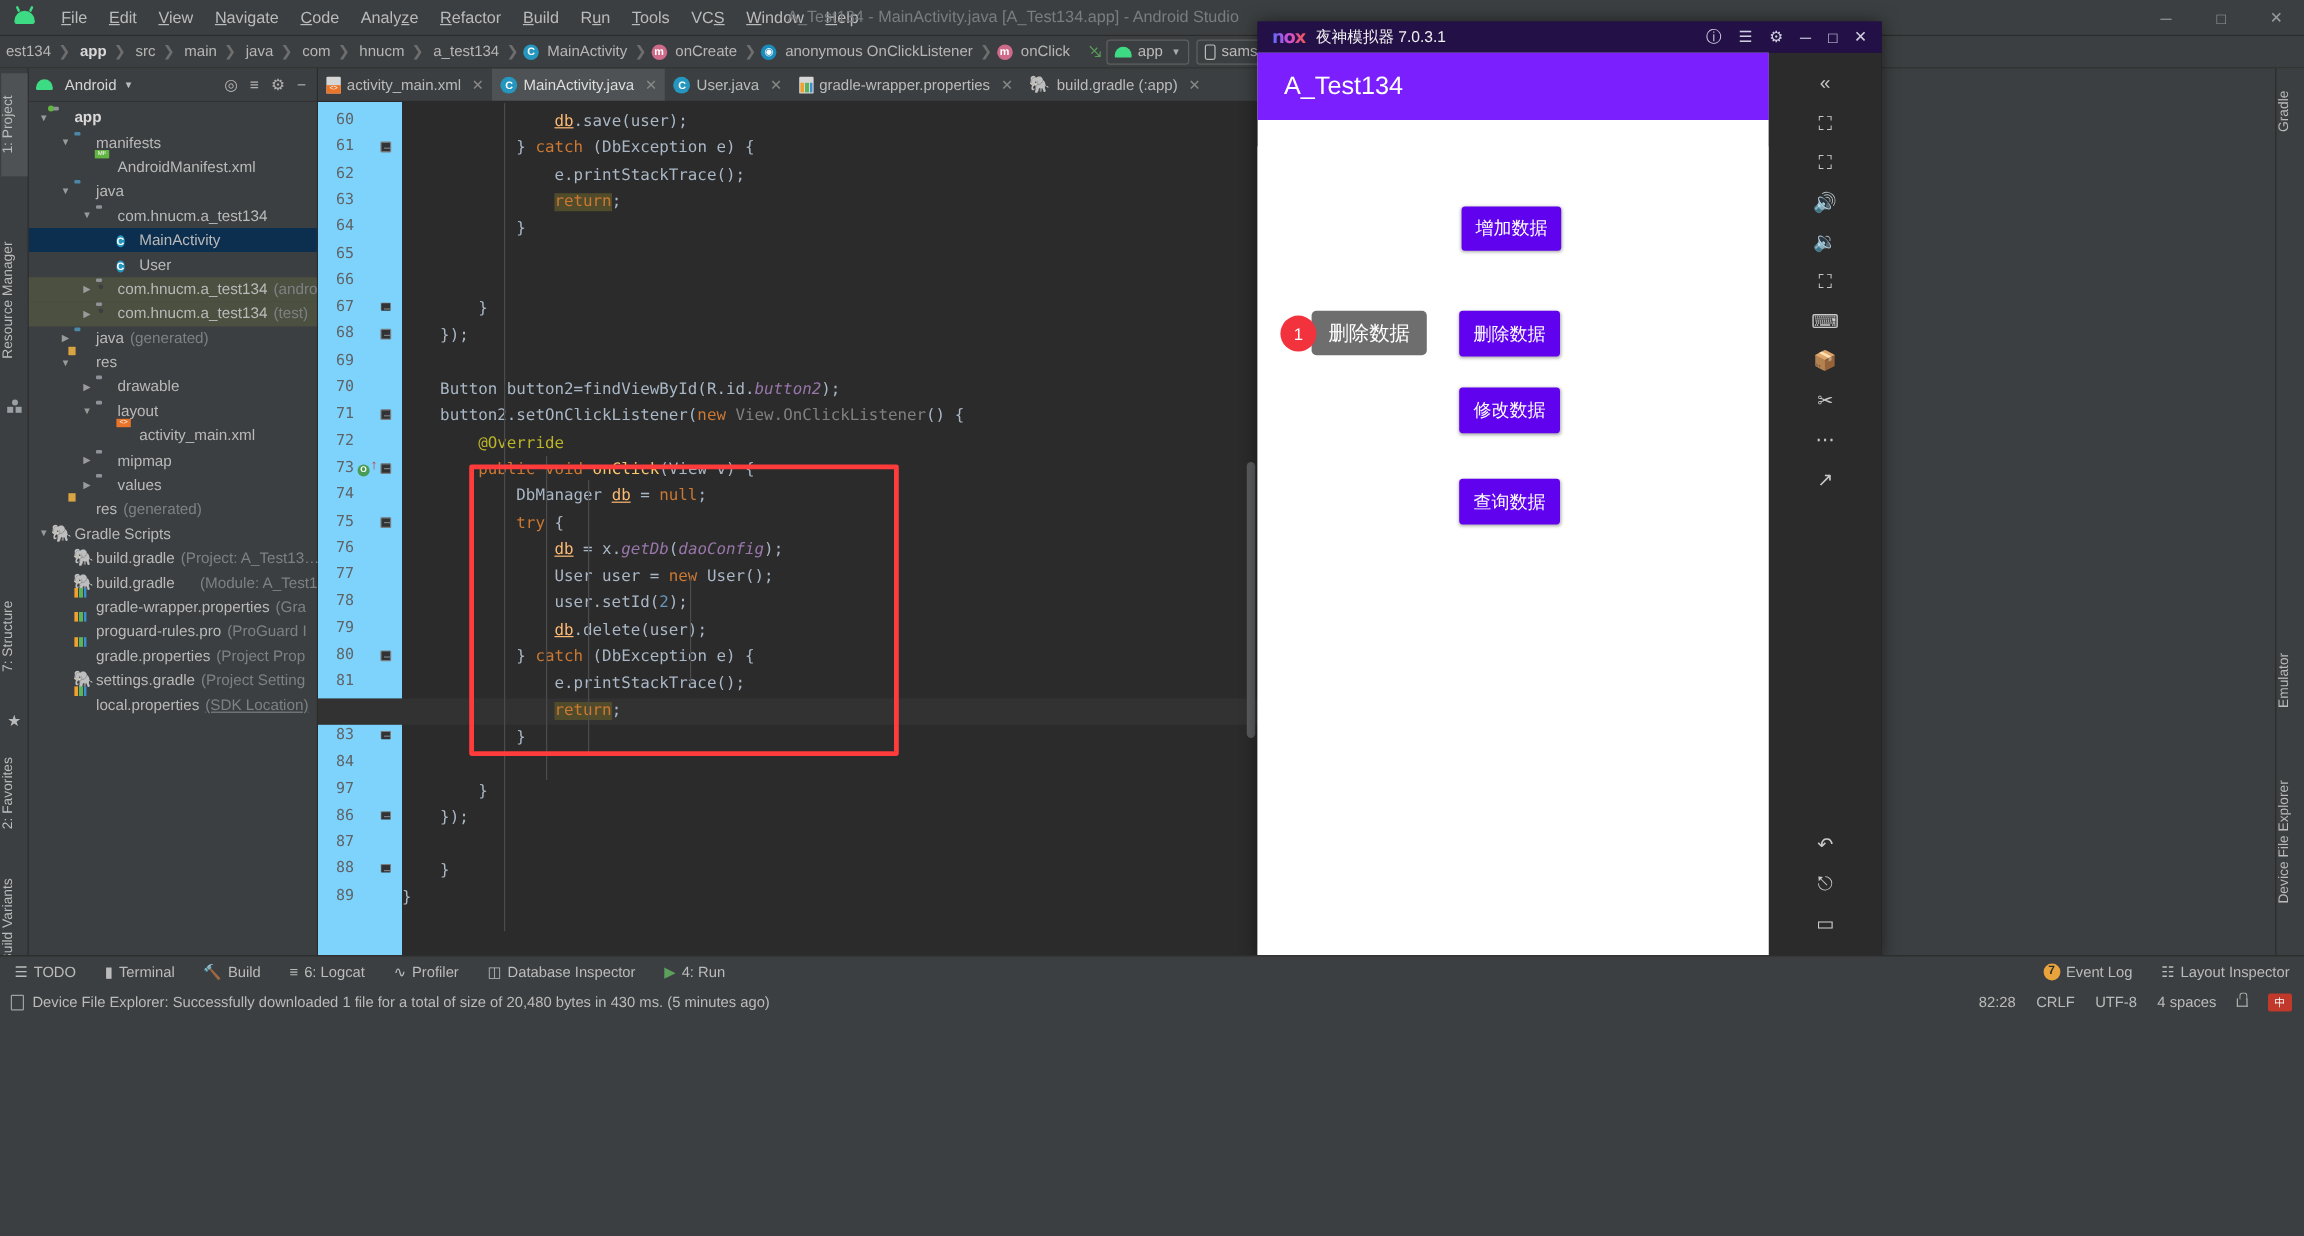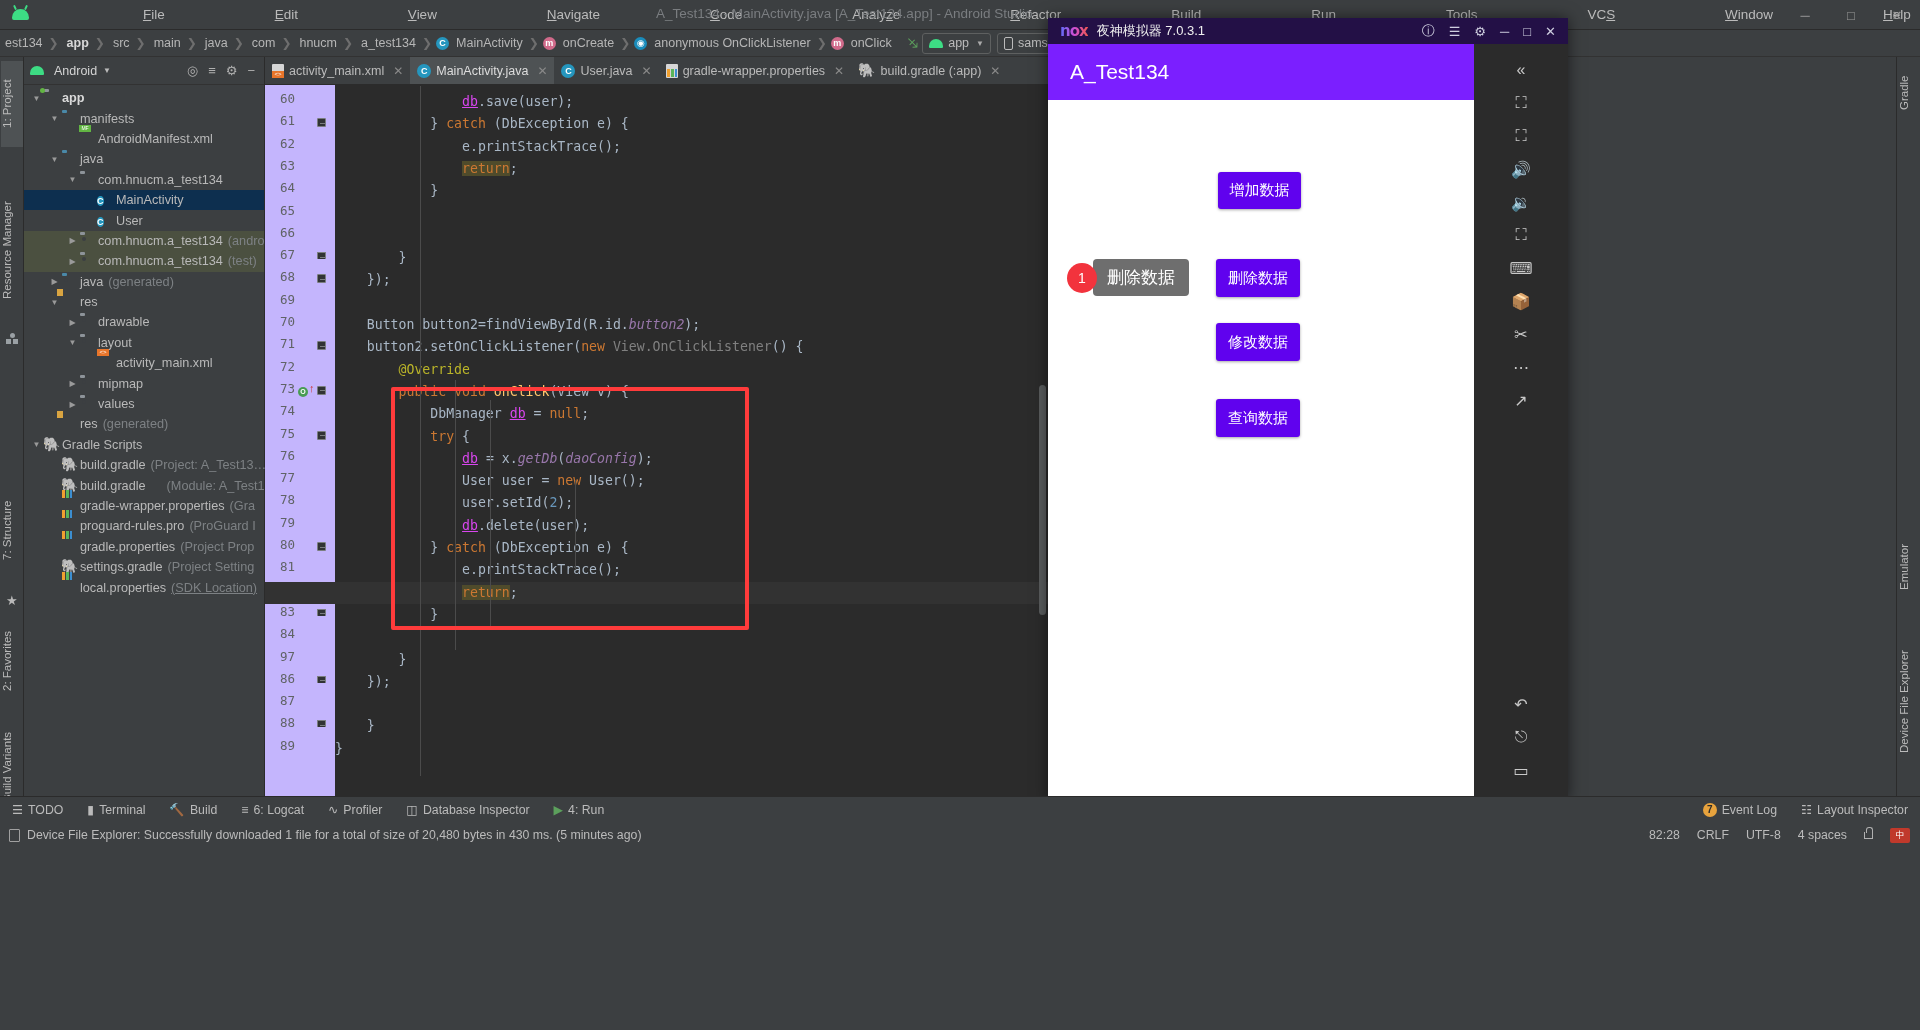--- a/index.html
+++ b/index.html
@@ -10,21 +10,20 @@
     overflow: hidden;
     color: #bbbbbb;
   }
   .app { position: relative; width: 1920px; height: 1030px; }
 
   
   .menubar {
     position: absolute; left:0; top:0; width:1920px; height:30px;
     background:#3c3f41; display:flex; align-items:center;
     border-bottom:1px solid #2b2b2b;
-    justify-content:space-between;
   }
   .studio-logo { width:26px; height:20px; margin:0 8px 0 8px; position:relative; }
   .studio-logo .droid {
     position:absolute; left:4px; top:4px; width:17px; height:11px;
     background:#3ddc84; border-radius:9px 9px 2px 2px;
   }
   .studio-logo .droid:before, .studio-logo .droid:after{
     content:''; position:absolute; top:-4px; width:2px; height:5px;
     background:#3ddc84; border-radius:2px;
   }
@@ -143,21 +142,21 @@
     border-bottom:1px solid #2b2b2b; overflow:hidden;
   }
   .etab {
     display:flex; align-items:center; padding:0 7px; font-size:12.5px;
     color:#bbbbbb; white-space:nowrap; gap:5px;
   }
   .etab.active { background:#4e5254; color:#ddd; }
   .etab .x { color:#8a8a8a; font-size:12px; margin-left:4px;}
   .gutter {
     position:absolute; left:0; top:28px; width:70px; height:711px;
-    background:#c4b5fd;
+    background:#7dd3fc;
   }
   .lnum {
     position:absolute; right:40px; font-size:12.5px; color:#606366;
     font-family:"DejaVu Sans Mono", monospace; text-align:right; width:30px;
   }
   .fold { position:absolute; left:52px; width:11px; height:11px; }
   .fold .fbox {
     width:9px;height:9px;border:1px solid #7b7e80; border-radius:1px;
     position:relative; background:#313335;
   }
@@ -170,21 +169,21 @@
   }
   .cl { position:absolute; left:0; height:22.3px; line-height:22.3px;}
   .hl-line { position:absolute; left:0; width:783px; height:22.3px; background:#323232; }
   .kw { color:#cc7832; }
   .id { color:#a9b7c6; }
   .fn { color:#ffc66d; }
   .num { color:#6897bb; }
   .ann { color:#bbb529; }
   .fieldi { color:#9876aa; font-style:italic; }
   .gray { color:#808080; }
-  .und { text-decoration:underline; color:#d946ef;}
+  .und { text-decoration:underline; color:#fdba74;}
   .retmark { background:#4f4b2b; }
   .indent-guide { position:absolute; width:1px; background:#4b4b4b; }
   .red-box {
     position:absolute; border:4px solid #ff3b3b; border-radius:2px;
     pointer-events:none;
   }
   .bp-gutter {
     position:absolute; width:10px; height:10px; border-radius:50%;
     background:#499c54; color:#fff; font-size:7px; line-height:10px;
     text-align:center; font-weight:bold;

